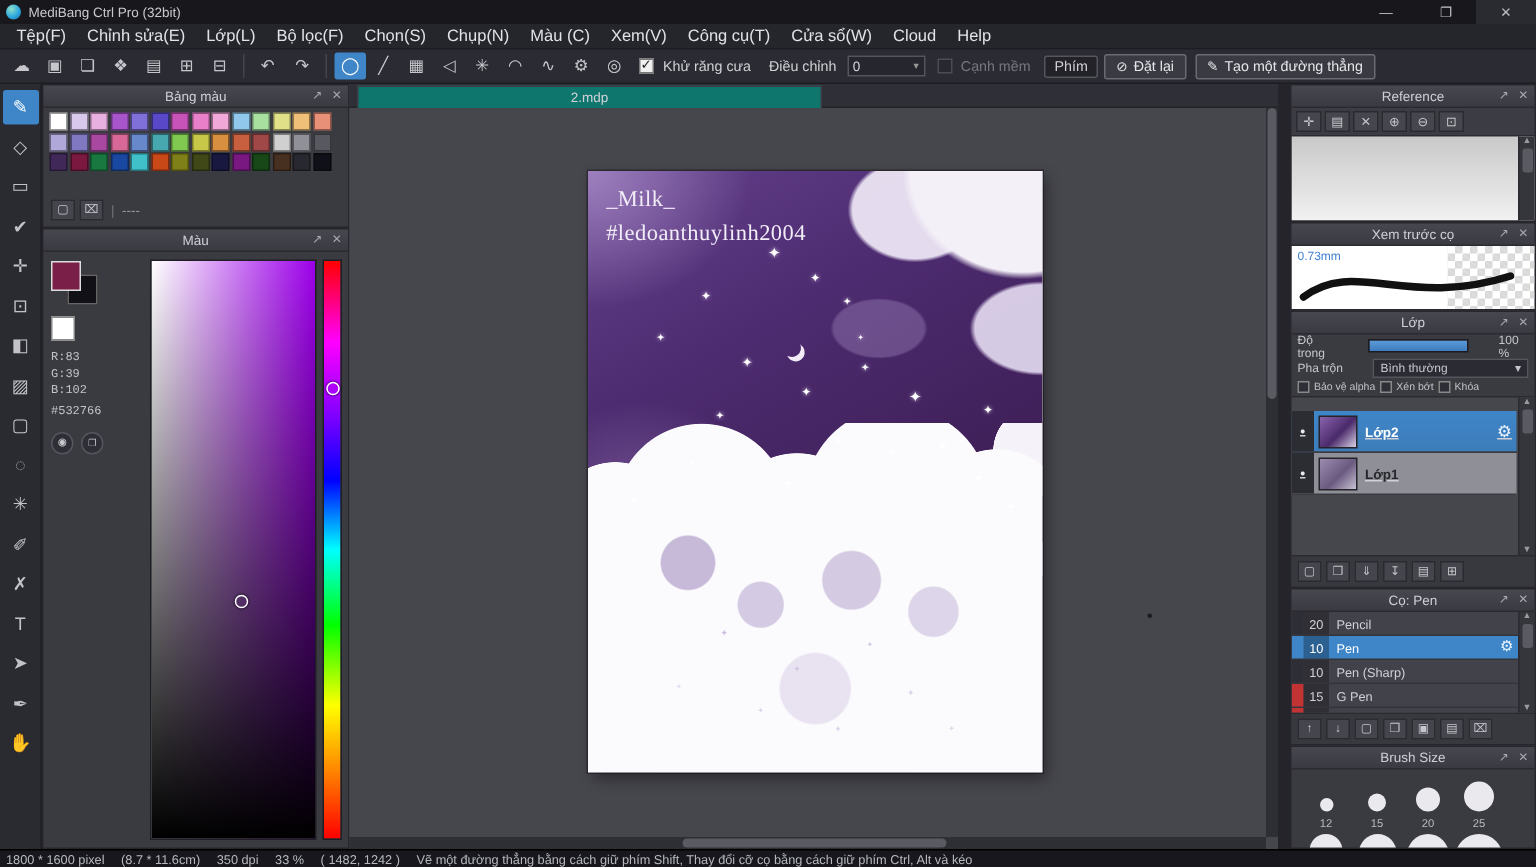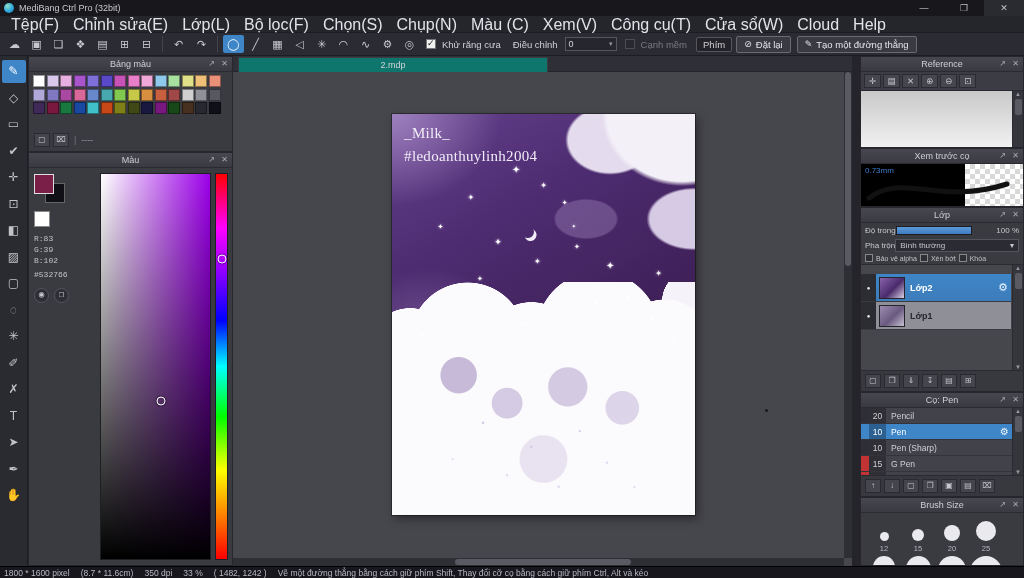--- a/index.html
+++ b/index.html
@@ -11,21 +11,21 @@
   
   .titlebar { position:absolute; left:0; top:0; right:0; height:16px; background:#17171c; display:flex; align-items:center; padding-left:4px; }
   .appicon { width:10px; height:10px; border-radius:50%; background:radial-gradient(circle at 35% 30%, #8fe0c8, #2da8e0 55%, #1b6fa8); margin-right:5px; flex:none; }
   .wtitle { font-size:9px; color:#c8c8ce; flex:1; }
   .wincontrols { display:flex; height:100%; }
   .wincontrols button { width:40px; font-size:9px; color:#c0c0c6; display:flex; align-items:center; justify-content:center; }
   .winclose { background:#2a2a31; }
 
   
   .menubar { position:absolute; left:0; top:16px; right:0; height:17px; background:#25252c; border-bottom:1px solid #1c1c22; display:flex; align-items:center; padding-left:4px; }
-  .menu-item { font-size:16px; color:#e2e2e8; padding:0 7px; line-height:17px; }
+  .menu-item { font-size:11px; color:#e2e2e8; padding:0 7px; line-height:17px; }
 
   
   .toolbar { position:absolute; left:0; top:33px; right:0; height:23px; background:#2b2b33; border-bottom:1px solid #1c1c22; display:flex; align-items:center; padding:0 4px; gap:2px; }
   .toolbar > * { flex:none; }
   .tgroup { display:flex; gap:1px; }
   .tib { width:21px; height:18px; font-size:11px; color:#c6c6cc; text-align:center; line-height:18px; border-radius:2px; }
   .tib.sel { background:var(--accent,#2e6fb3); color:#fff; }
   .tsep { width:1px; height:16px; background:#44444c; margin:0 3px; }
   .tlabel { font-size:9.5px; color:#d0d0d5; margin:0 3px; }
   .chk { display:flex; align-items:center; gap:3px; margin:0 4px; }
@@ -125,37 +125,37 @@
   .splitter { position:absolute; left:852px; top:0; bottom:0; width:8px; background:#24242a; }
 
   
   .rightpanels { position:absolute; left:860px; top:0; bottom:0; width:164px; display:flex; flex-direction:column; }
   .ref-panel { height:92px; flex:none; }
   .ref-toolbar { display:flex; gap:2px; padding:2px 3px; background:#3c3c44; border-bottom:1px solid #2a2a30; }
   .rib { width:17px; height:14px; background:#46464e; border:1px solid #2a2a30; color:#c6c6cc; font-size:8.5px; line-height:12px; text-align:center; }
   .ref-content { flex:1; position:relative; background:linear-gradient(#c9c9c9,#f1f1f1); }
 
   .preview-panel { height:59px; flex:none; }
-  .pv-content { flex:1; position:relative; background:#000000; }
+  .pv-content { flex:1; position:relative; background:#ffffff; }
   .pv-size { position:absolute; left:4px; top:2px; font-size:8px; color:#3f7fd0; }
   .pv-checker { position:absolute; right:0; top:0; bottom:0; width:36%; background-color:#fff;
       background-image:linear-gradient(45deg,#d9d9d9 25%,rgba(0,0,0,0) 25%,rgba(0,0,0,0) 75%,#d9d9d9 75%),
                        linear-gradient(45deg,#d9d9d9 25%,rgba(0,0,0,0) 25%,rgba(0,0,0,0) 75%,#d9d9d9 75%);
       background-position:0 0,5px 5px; background-size:10px 10px; }
   .pv-stroke { position:absolute; left:2px; top:6px; }
 
   .layers-panel { height:185px; flex:none; }
-  .lrow { display:flex; align-items:center; height:15px; padding:0 4px; gap:0; font-size:8px; color:#c6c6cc; flex:none; }
+  .lrow { display:flex; align-items:center; height:15px; padding:0 4px; gap:20px; font-size:8px; color:#c6c6cc; flex:none; }
   .opac-track { width:76px; height:9px; border:1px solid #1c1c22; background:linear-gradient(#5b9ad8,#3f7cc0); }
   .opac-val { margin-left:auto; }
   .blendsel { flex:1; height:13px; background:#2b2b33; border:1px solid #55555d; display:flex; align-items:center; justify-content:space-between; padding:0 4px; font-size:8px; }
   .lchecks { display:flex; align-items:center; gap:3px; font-size:7px; color:#c0c0c6; padding:1px 4px 2px; flex:none; }
   .scbox { width:8px; height:8px; border:1px solid #888; background:#2e2e36; flex:none; }
   .layer-list { position:relative; flex:1; background:#46464d; border-top:1px solid #2a2a30; padding-top:9px; overflow:hidden; }
-  .layer-row { display:flex; align-items:center; height:28px; width:calc(100% - 12px); background:#8f8f97; border-bottom:1px solid #3a3a41; }
+  .layer-row { display:flex; align-items:center; height:28px; width:calc(100% - 12px); background:#8f8f97; border-bottom:1px solid #3a3a41;text-decoration:underline; }
   .layer-row.sel { background:linear-gradient(var(--accent,#5095d0),#3d7cba); }
   .eyecell { width:15px; height:100%; background:#2c2c33; color:#ececf0; font-size:6px; display:flex; align-items:center; justify-content:center; flex:none; }
   .lthumb { width:26px; height:22px; margin-left:3px; border:1px solid #24242a; flex:none; }
   .thumb0 { background:linear-gradient(135deg,#8a63ad 0%,#4a2a6a 55%,#d9d0e6 100%); }
   .thumb1 { background:linear-gradient(135deg,#9c8cb0 0%,#6a5a80 55%,#c8c2d4 100%); }
   .lname { flex:1; padding-left:5px; font-size:9px; font-weight:bold; color:#26262c; }
   .layer-row.sel .lname { color:#fff; }
   .lgear { width:16px; text-align:center; color:#eaf4ff; font-size:11px; }
   .scol { position:absolute; right:0; top:0; bottom:0; width:11px; background:#35353c; border-left:1px solid #2a2a30; display:flex; flex-direction:column; align-items:center; font-size:6px; color:#9a9aa2; }
   .scthumb { width:7px; height:16px; background:#5a5a62; margin-top:2px; border-radius:2px; }

